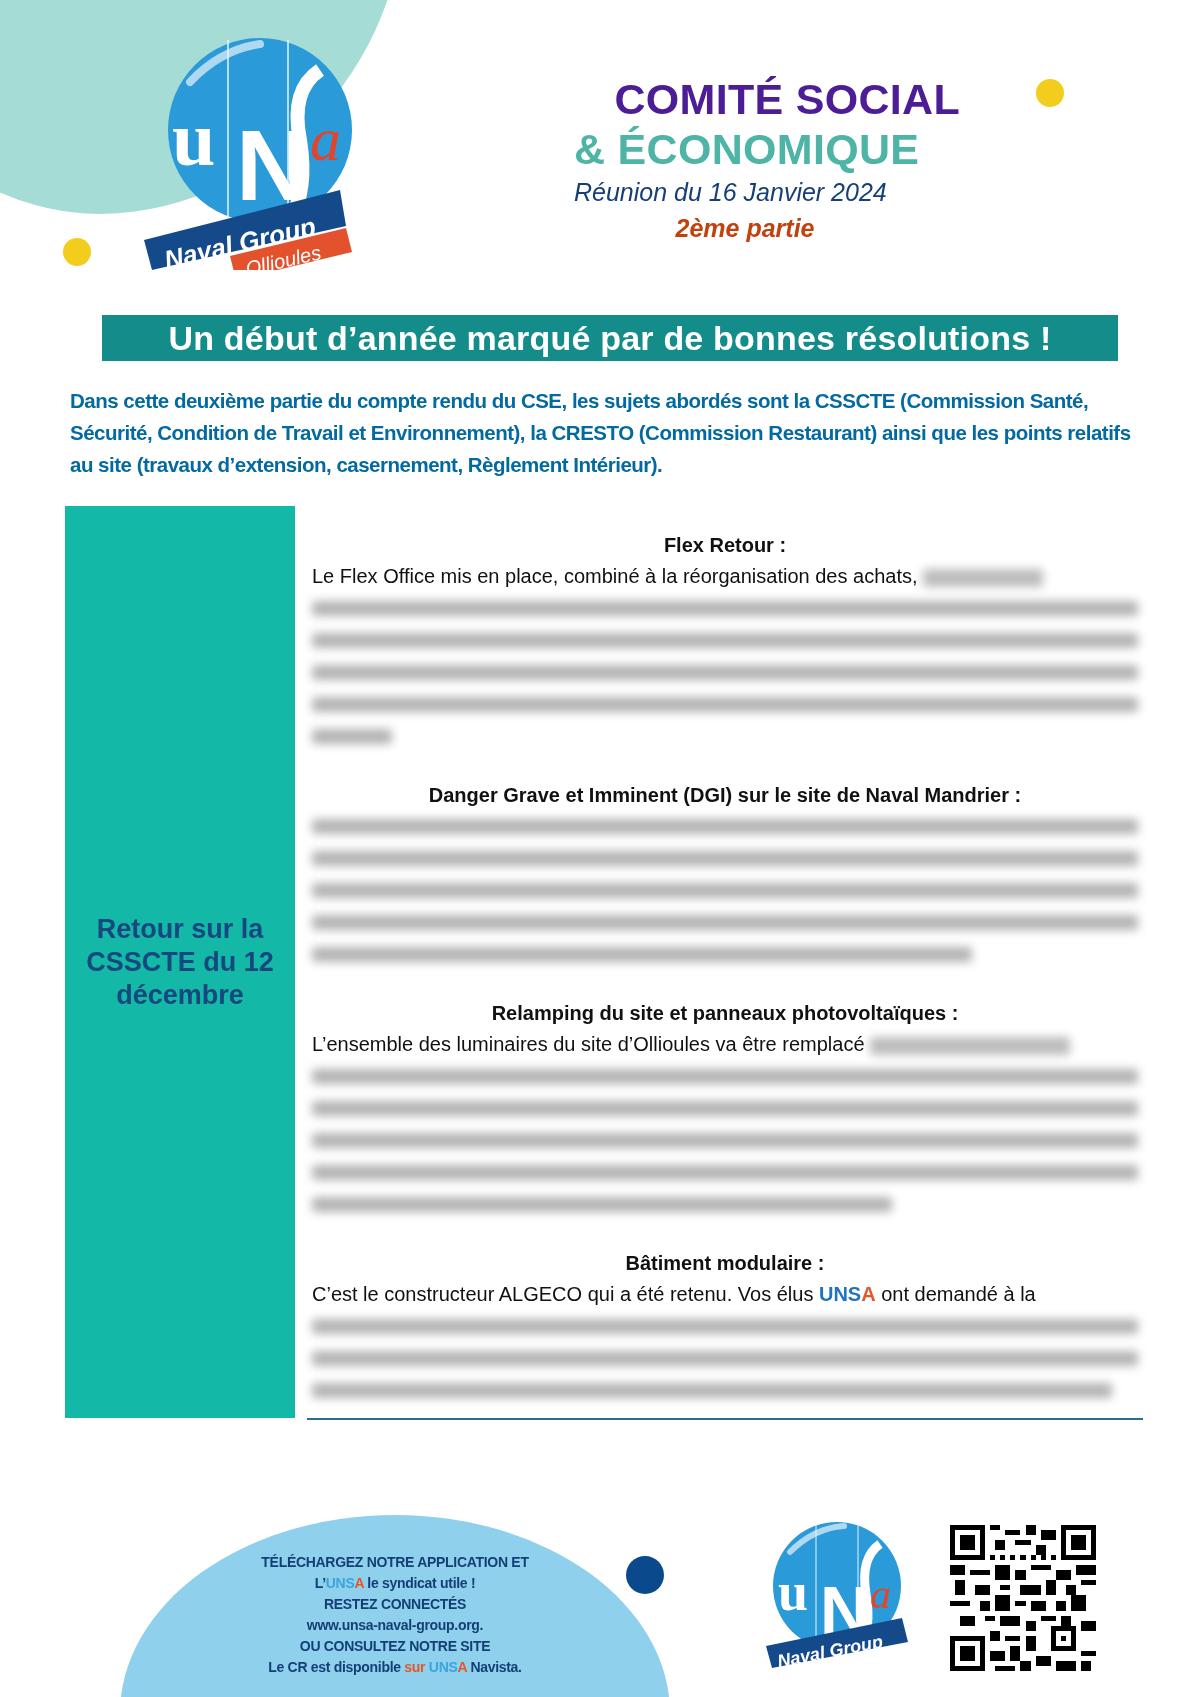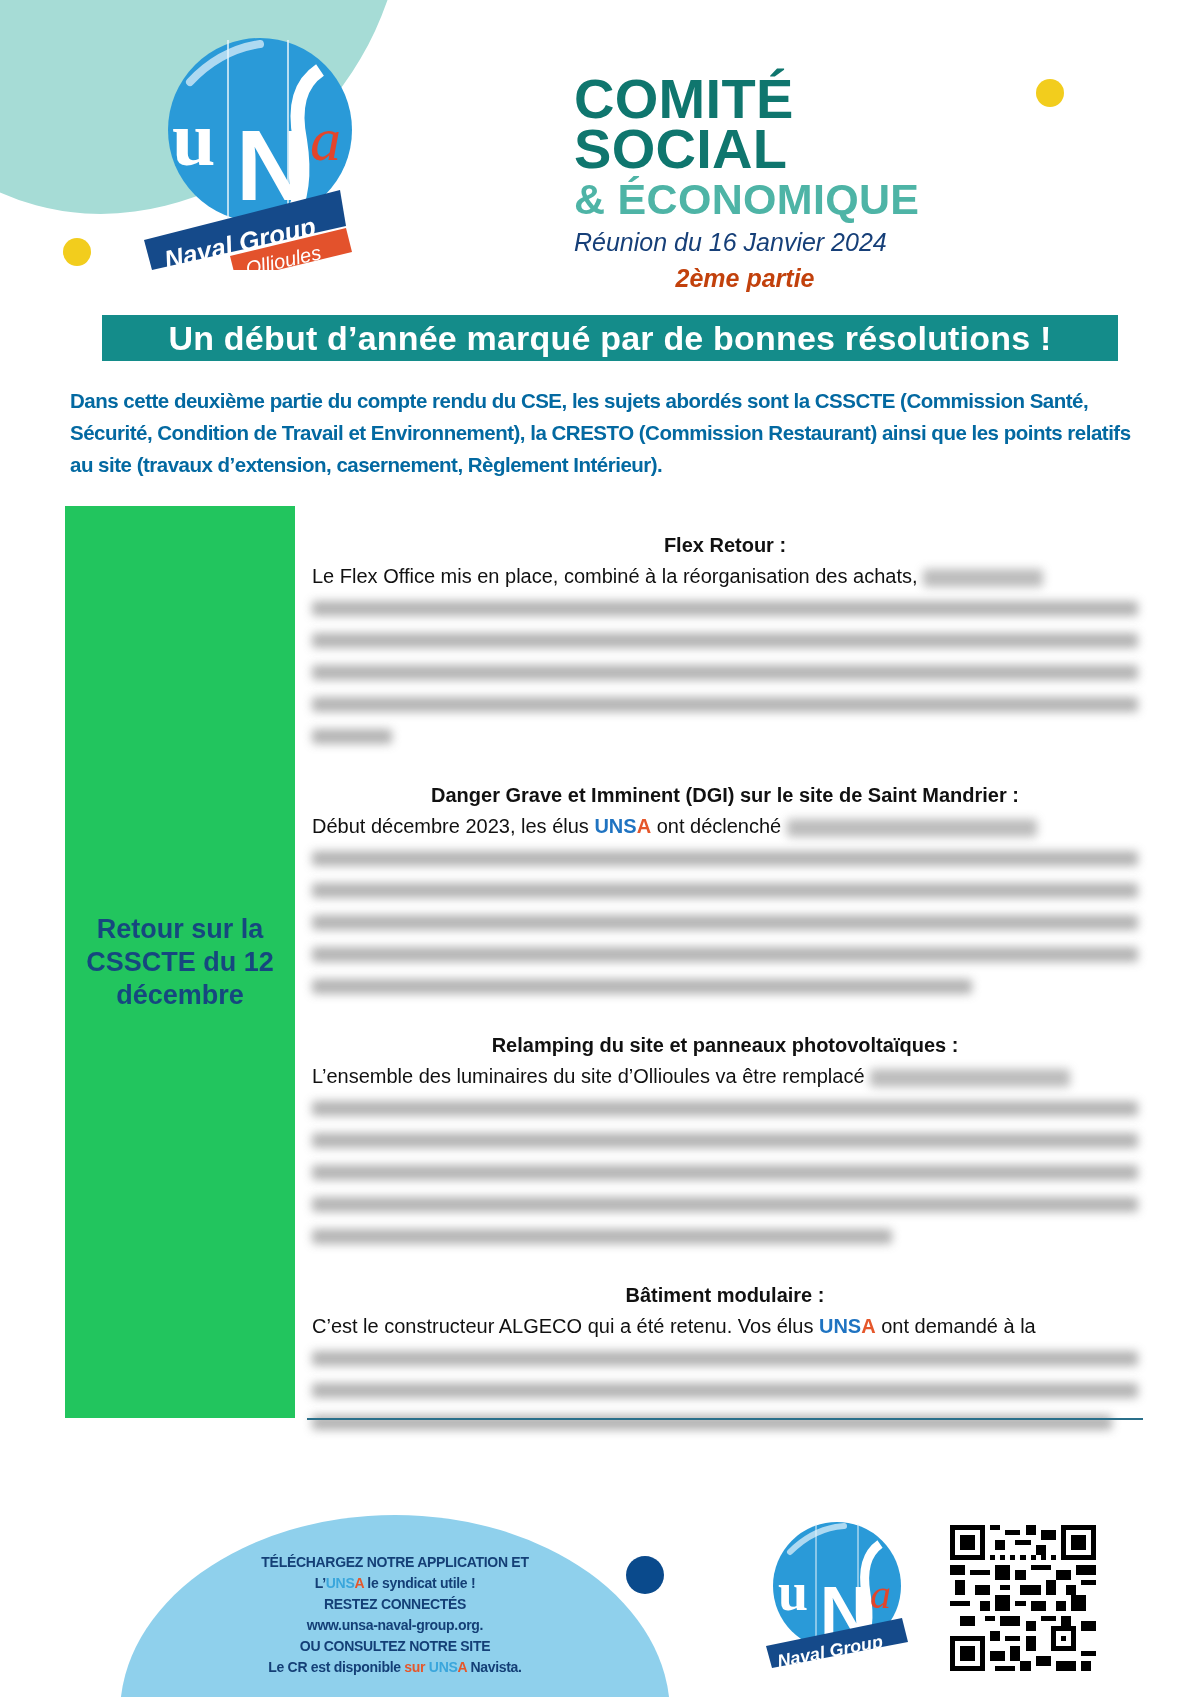--- a/index.html
+++ b/index.html
@@ -13,39 +13,39 @@
   .dot { position: absolute; border-radius: 50%; }
   .dot-yellow-left { left: 63px; top: 238px; width: 28px; height: 28px; background: #f2cd1d; }
   .dot-yellow-right { left: 1036px; top: 79px; width: 28px; height: 28px; background: #f2cd1d; }
   .dot-navy { left: 626px; top: 1556px; width: 38px; height: 38px; background: #0a4a8c; }
 
   .logo { position: absolute; }
   .logo-main { left: 140px; top: 30px; width: 240px; height: 240px; }
   .logo-footer { left: 762px; top: 1518px; width: 150px; height: 150px; }
 
   .header-block { position: absolute; left: 560px; top: 74px; width: 400px; }
-  .title-line1 { font-weight: bold; font-size: 56px; color: #0f766e; line-height: 50px; letter-spacing: 0.3px; padding-left: 14px; }
+  .title-line1 { font-weight: bold; font-size: 43px; color: #4c1d95; line-height: 50px; letter-spacing: 0.3px; padding-left: 14px; text-align: right; }
   .title-line2 { font-weight: bold; font-size: 43px; color: #4eb4a6; line-height: 50px; letter-spacing: 0.3px; padding-left: 14px; }
   .meeting-date { font-style: italic; font-size: 25px; color: #163f78; line-height: 36px; padding-left: 14px; }
   .part-label { font-style: italic; font-weight: bold; font-size: 25px; color: #c2410c; line-height: 36px; text-align: center; padding-right: 30px; }
 
   .banner {
     position: absolute; left: 102px; top: 315px; width: 1016px; height: 46px;
     background: #148c8a; color: #fff; font-weight: bold; font-size: 34px;
     line-height: 46px; text-align: center; letter-spacing: 0.2px;
   }
   .intro {
     position: absolute; left: 70px; top: 385px; width: 1075px;
     font-family: "Liberation Sans", sans-serif; font-weight: bold; font-size: 20.5px; line-height: 32px; color: #0369a1;
     letter-spacing: -0.5px;
   }
 
   .sidebar-box {
     position: absolute; left: 65px; top: 506px; width: 230px; height: 912px;
-    background: #22c55e; display: flex; align-items: center; justify-content: center;
+    background: #14b8a6; display: flex; align-items: center; justify-content: center;
   }
   .sidebar-title {
     font-weight: bold; font-size: 27px; line-height: 33px; color: #16477f; text-align: center; width: 100%;
   }
 
   .content { position: absolute; left: 312px; top: 530px; width: 826px; }
   .section { margin-bottom: 28px; }
   .section-title { font-weight: bold; font-size: 20px; text-align: center; line-height: 30px; color: #111; }
   .section-body { font-size: 20px; line-height: 32px; color: #111; }
   .section-first { white-space: nowrap; }
@@ -128,26 +128,22 @@
       </div>
       <span class="blur-line"></span>
       <span class="blur-line"></span>
       <span class="blur-line"></span>
       <span class="blur-line"></span>
       <span class="blur-line blur-short"></span>
     </div>
   </div>
 
   <div class="section">
-    <div class="section-title">Danger Grave et Imminent (DGI) sur le site de Saint Mandrier :</div>
-    <div class="section-body">
-      <div class="section-first">
-        <span>Début décembre 2023, les élus </span><span class="unsa-u">UNS</span><span class="unsa-a">A</span><span> ont déclenché</span>
-        <span class="blur-inline" style="width:250px"></span>
-      </div>
+    <div class="section-title">Danger Grave et Imminent (DGI) sur le site de Naval Mandrier :</div>
+    <div class="section-body">
       <span class="blur-line"></span>
       <span class="blur-line"></span>
       <span class="blur-line"></span>
       <span class="blur-line"></span>
       <span class="blur-line blur-twothird"></span>
     </div>
   </div>
 
   <div class="section">
     <div class="section-title">Relamping du site et panneaux photovoltaïques :</div>

